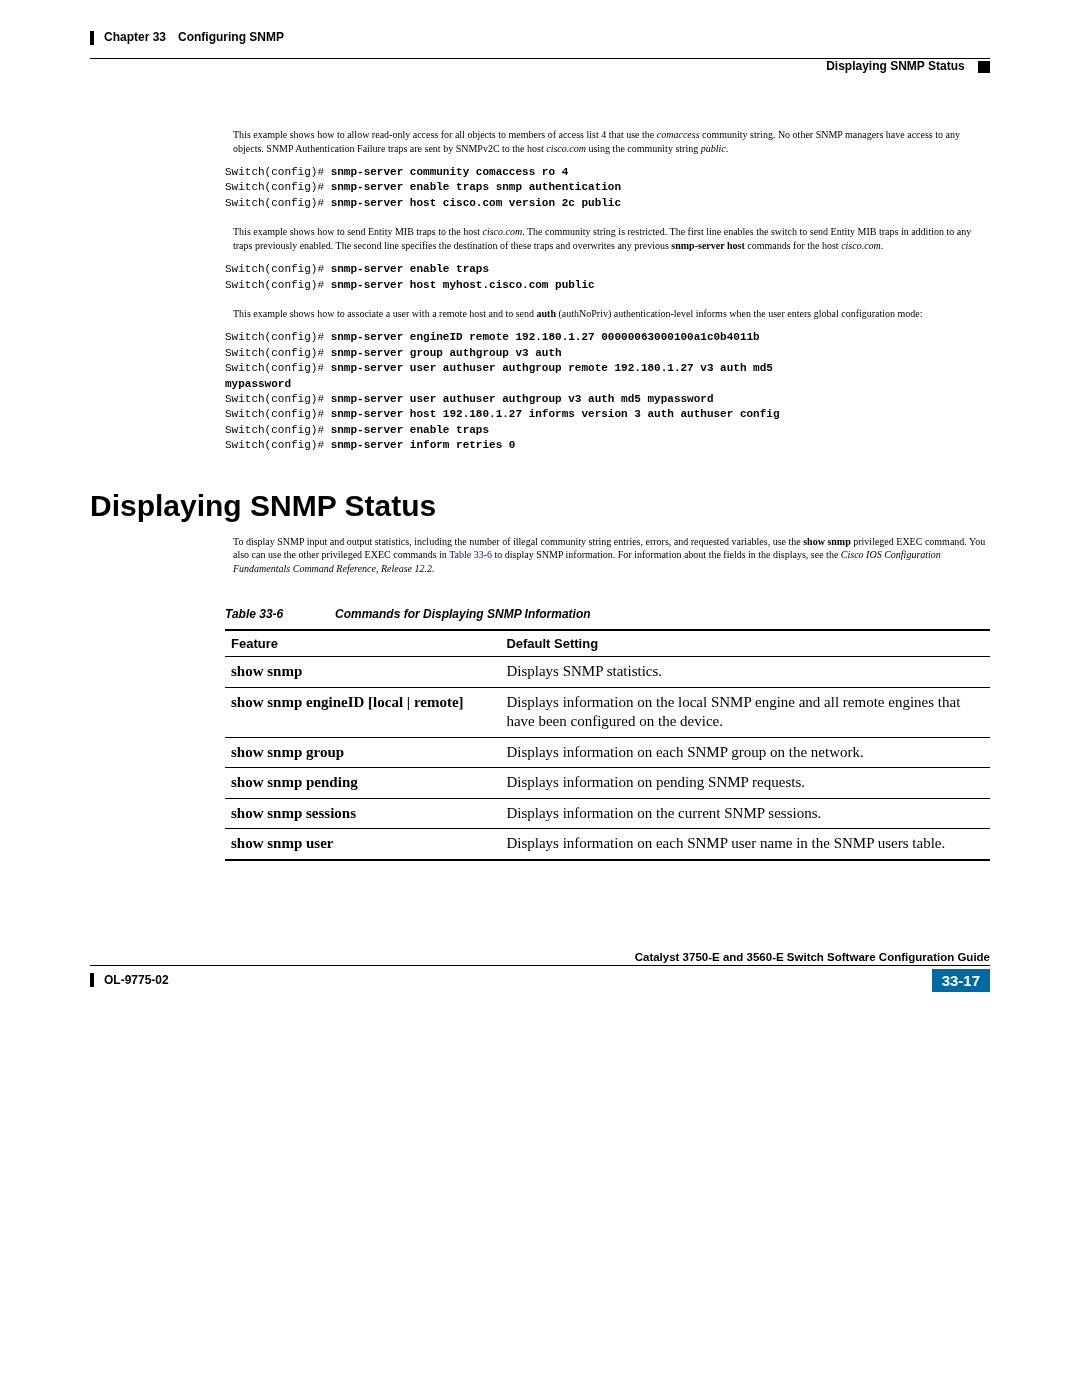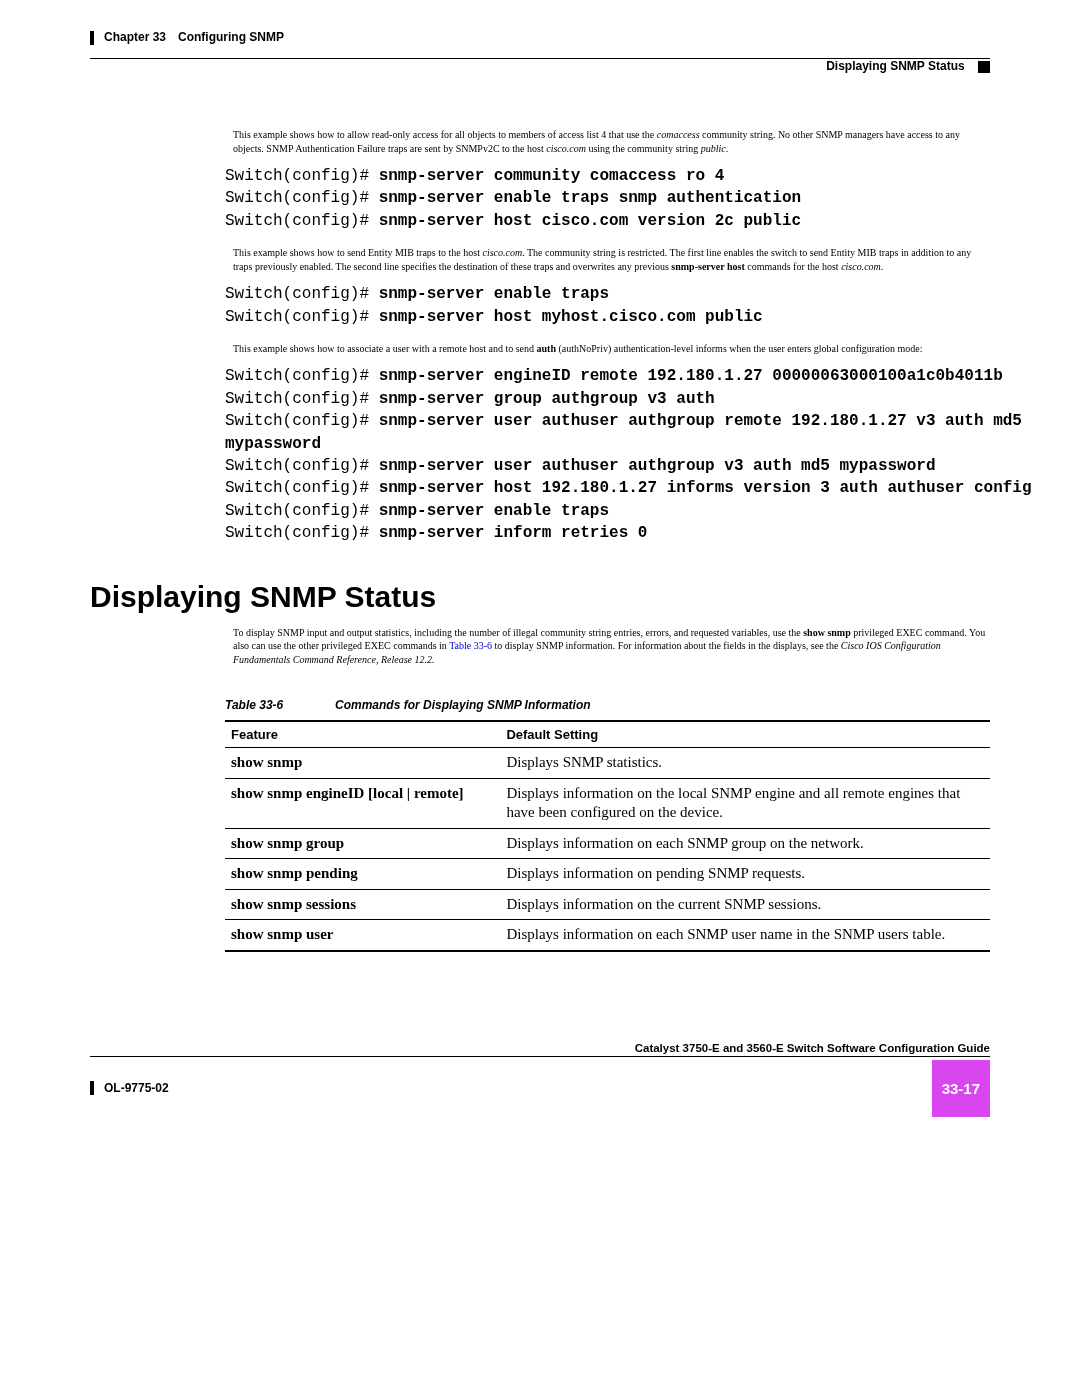--- a/index.html
+++ b/index.html
@@ -57,21 +57,21 @@
   .content {
     margin-left: 135px;
   }
   .body-text {
     font-size: 10px;
     line-height: 1.35;
     margin: 0 0 10px 8px;
   }
   .code-block {
     font-family: "Courier New", Courier, monospace;
-    font-size: 16px;
+    font-size: 11px;
     line-height: 1.4;
     margin: 6px 0 14px 0;
     white-space: pre;
   }
   .code-block .prompt {
     font-weight: normal;
   }
   .code-block .cmd {
     font-weight: bold;
   }
@@ -151,26 +151,26 @@
   }
   .footer-right-top {
     text-align: right;
     font-family: Arial, Helvetica, sans-serif;
     font-size: 11.5px;
     font-weight: bold;
     margin-right: 0;
     margin-bottom: 2px;
   }
   .page-num-box {
-    background: #d946ef;
+    background: #0369a1;
     color: #fff;
     font-family: Arial, Helvetica, sans-serif;
     font-weight: bold;
     font-size: 15px;
-    padding: 20px 10px;
+    padding: 3px 10px;
     display: inline-block;
   }
   .link {
     color: #0000cc;
   }
   em, i { font-style: italic; }
   b { font-weight: bold; }
 </style>
 </head>
 <body>

